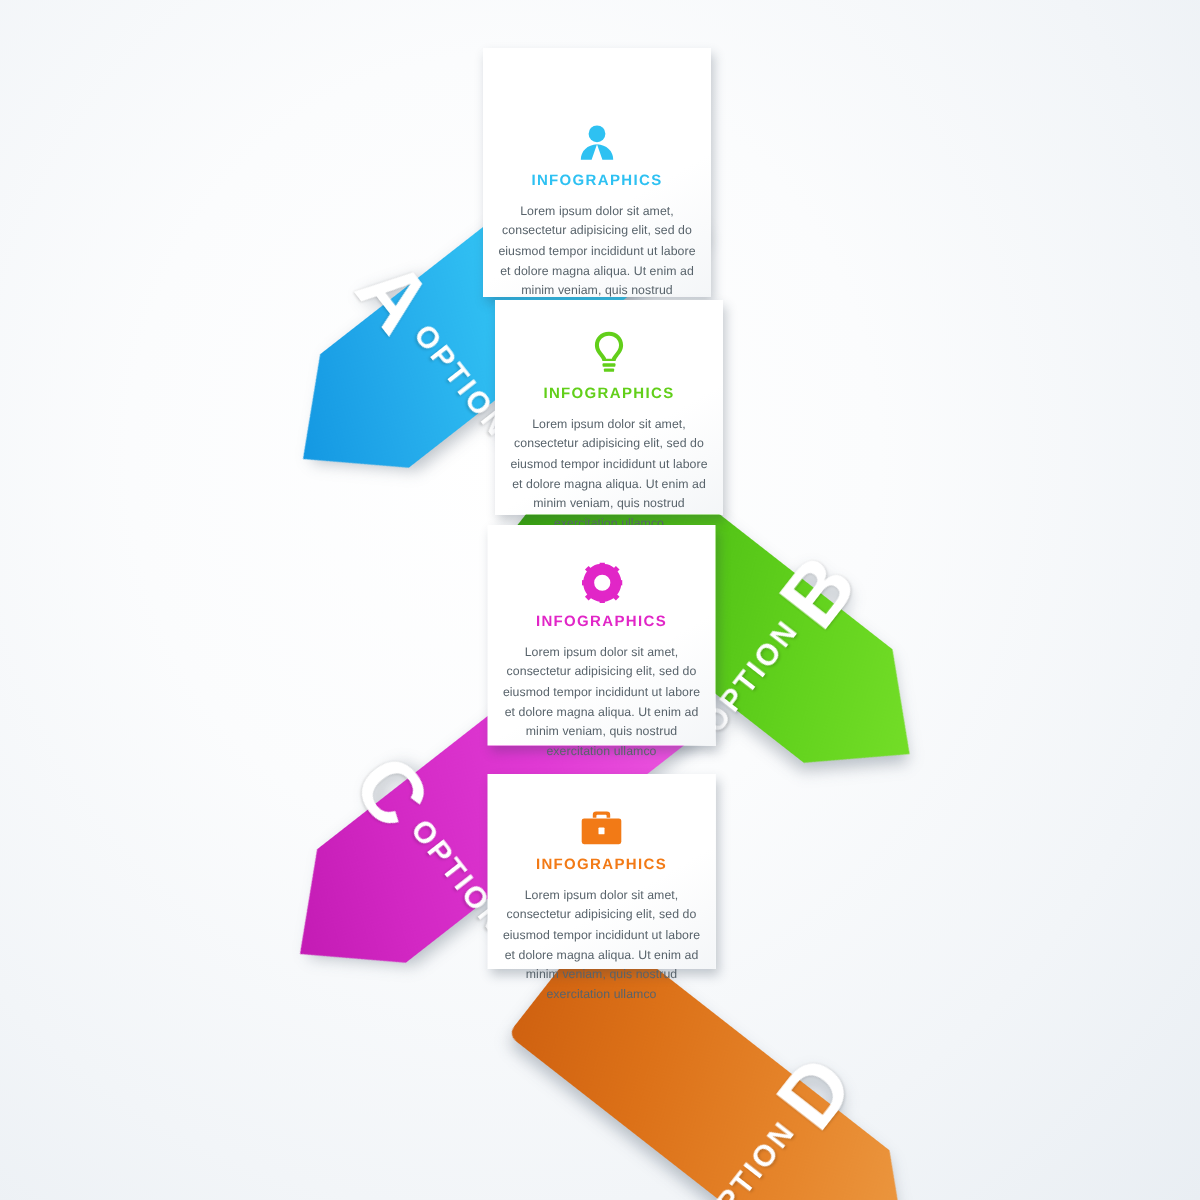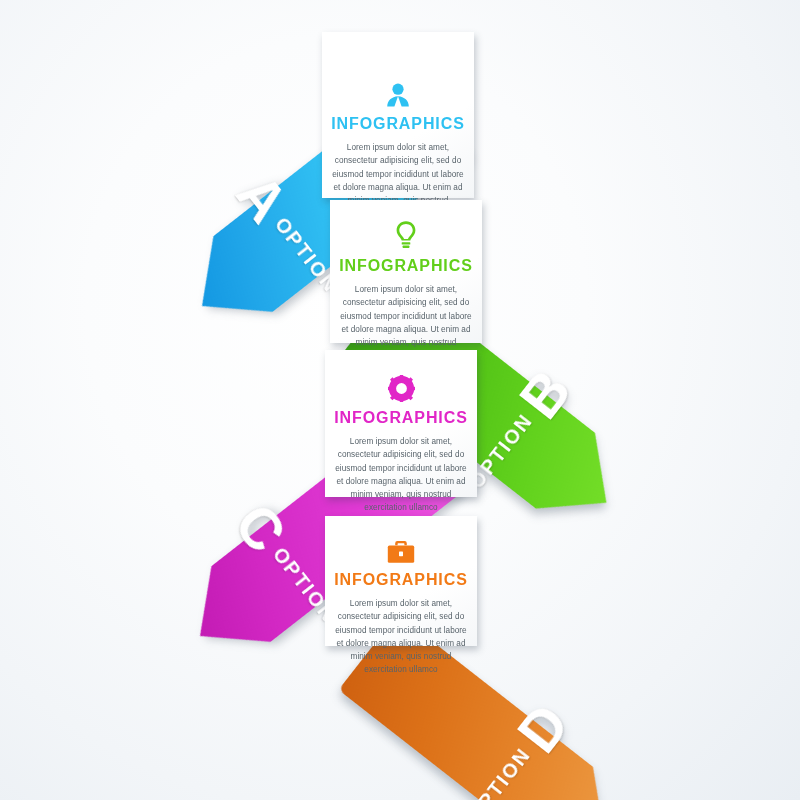--- a/index.html
+++ b/index.html
@@ -124,21 +124,21 @@
   .card .icon {
     height: 30px;
     display: flex;
     align-items: flex-end;
     justify-content: center;
     margin-bottom: 7px;
   }
   .card .icon svg { display: block; }
 
   .card .heading {
-    font-size: 16px;
+    font-size: 10px;
     font-weight: bold;
     letter-spacing: 0.9px;
     margin-bottom: 8px;
   }
   .card .blurb {
     font-size: 8.2px;
     line-height: 1.62;
     color: #58636b;
     letter-spacing: 0.05px;
   }

